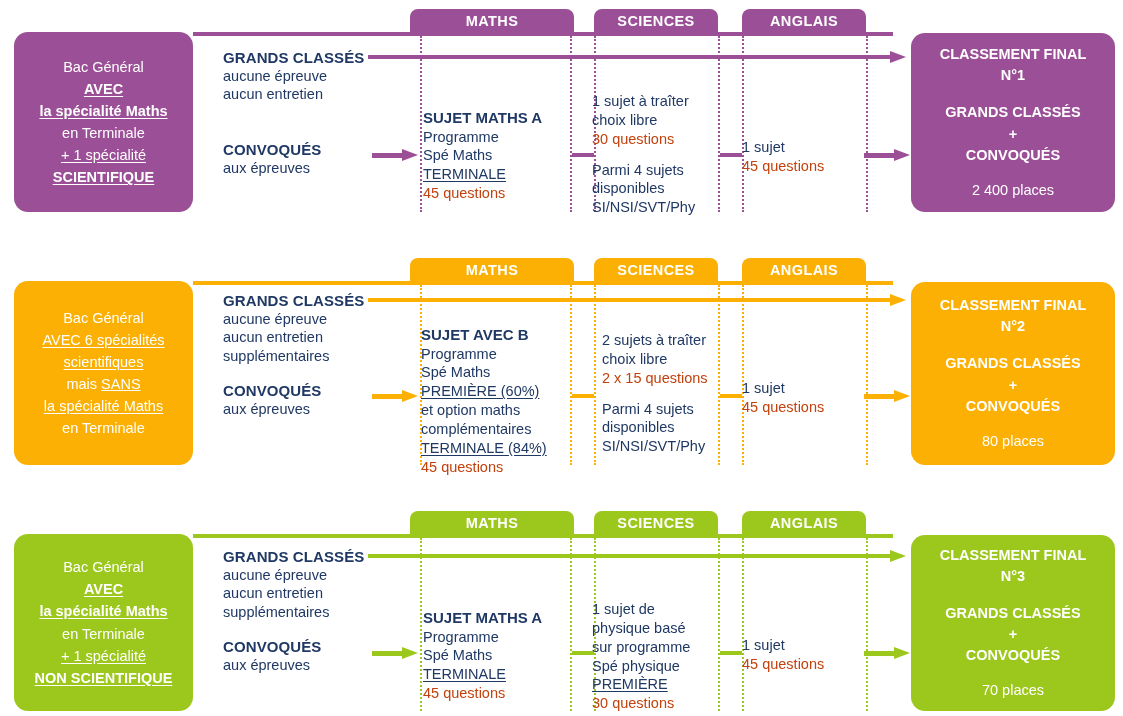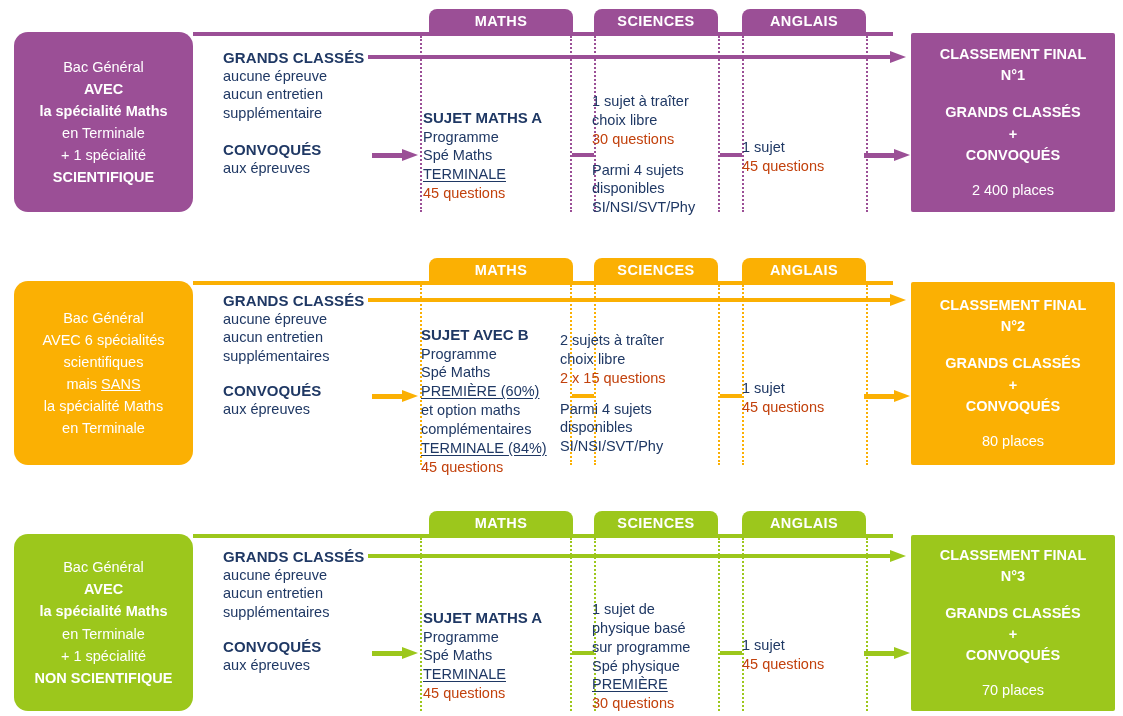--- a/index.html
+++ b/index.html
@@ -20,21 +20,21 @@
     position:absolute;
     height:23px;
     border-radius:8px 8px 0 0;
     color:#ffffff;
     font-size:14.5px;
     font-weight:bold;
     letter-spacing:.4px;
     display:flex;align-items:center;justify-content:center;
     box-sizing:border-box;
   }
-  .tab-maths  {left:429px;width:144px;}
+  .tab-maths  {left:410px;width:164px;}
   .tab-sciences{left:594px;width:124px;}
   .tab-anglais {left:742px;width:124px;}
 
   
   .toprule{position:absolute;height:4px;}
 
   
   .vdot{
     position:absolute;
     width:0;
@@ -49,28 +49,28 @@
     color:#ffffff;
     box-sizing:border-box;
     display:flex;flex-direction:column;
     align-items:center;justify-content:center;
     text-align:center;
     font-size:14.5px;
     line-height:1.52;
     padding:8px 6px;
   }
   .leftbox .ln{display:block;white-space:nowrap;}
-  .leftbox .u{text-underline-offset:2px;}
+  .leftbox .u{text-decoration:underline;text-underline-offset:2px;}
   .leftbox .b{font-weight:bold;}
 
   
   .rightbox{
     position:absolute;
     left:911px;width:204px;
-    border-radius:2px;
+    border-radius:14px;
     color:#ffffff;
     box-sizing:border-box;
     display:flex;flex-direction:column;
     align-items:center;justify-content:center;
     text-align:center;
     font-size:14px;
     line-height:1.45;
     padding:8px 6px;
   }
   .rightbox .hd{font-weight:bold;font-size:14.5px;display:block;white-space:nowrap;}
@@ -146,21 +146,20 @@
     <span class="ln u b">la spécialité Maths</span>
     <span class="ln">en Terminale</span>
     <span class="ln u">+ 1 spécialité</span>
     <span class="ln u b">SCIENTIFIQUE</span>
   </div>
 
   <div class="gcblock" style="top:48px;">
     <span class="hd">GRANDS CLASSÉS</span>
     <span class="sub">aucune épreuve</span>
     <span class="sub">aucun entretien</span>
-    <span class="sub">supplémentaire</span>
   </div>
 
   <div class="cvblock" style="top:140px;">
     <span class="hd">CONVOQUÉS</span>
     <span class="sub">aux épreuves</span>
   </div>
 
   <div class="longarrow" style="left:368px;width:538px;top:51px;">
     <div class="shaft" style="width:522px;background:#9B4F96;"></div>
     <div class="head" style="left:522px;border-left:16px solid #9B4F96;"></div>
@@ -273,21 +272,21 @@
     <span class="hd">SUJET AVEC B</span>
     <span class="ln">Programme</span>
     <span class="ln">Spé Maths</span>
     <span class="ln u">PREMIÈRE (60%)</span>
     <span class="ln">et option maths</span>
     <span class="ln">complémentaires</span>
     <span class="ln u">TERMINALE (84%)</span>
     <span class="pk">45 questions</span>
   </div>
 
-  <div class="cell" style="left:560px;width:132px;top:82px;">
+  <div class="cell" style="left:602px;width:132px;top:82px;">
     <span class="ln">2 sujets à traîter</span>
     <span class="ln">choix libre</span>
     <span class="pk">2 x 15 questions</span>
     <span class="sp"></span>
     <span class="ln">Parmi 4 sujets</span>
     <span class="ln">disponibles</span>
     <span class="ln">SI/NSI/SVT/Phy</span>
   </div>
 
   <div class="cell" style="left:742px;width:124px;top:130px;">

